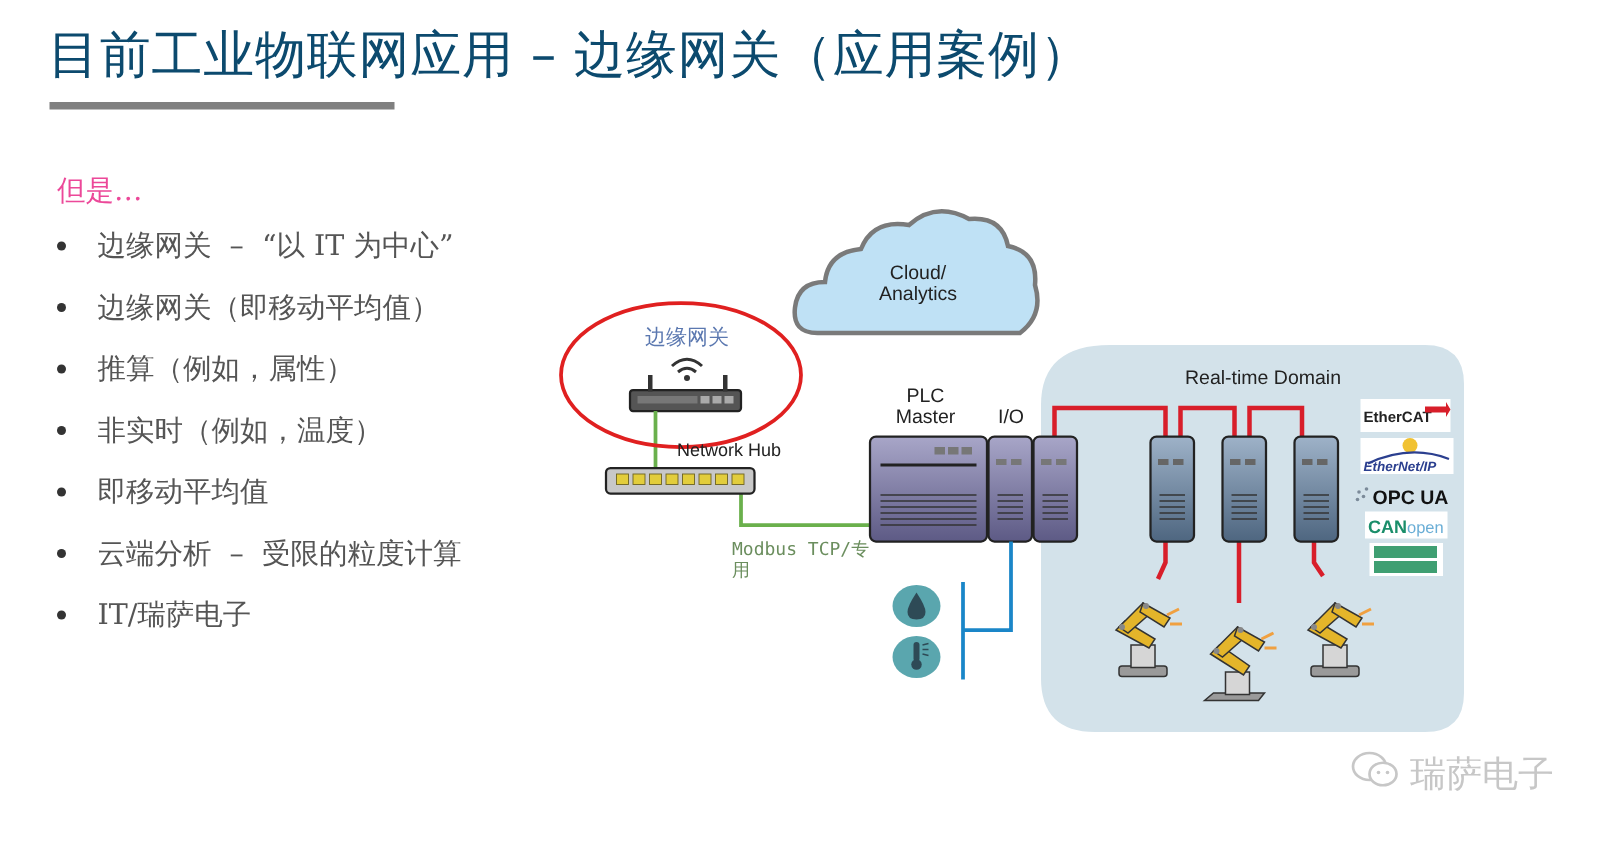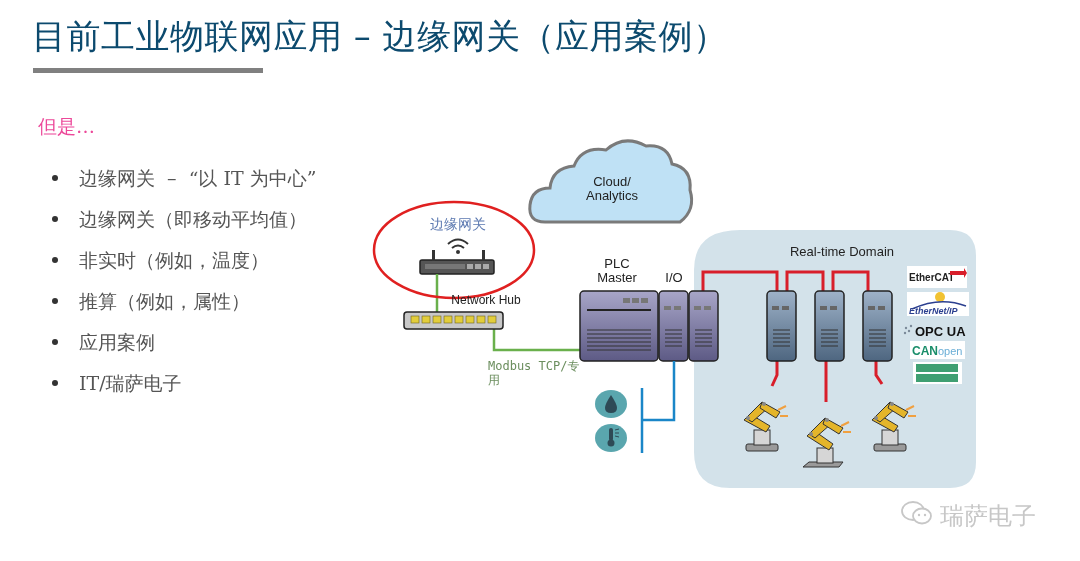--- a/index.html
+++ b/index.html
@@ -1,39 +1,40 @@
 <!DOCTYPE html>
 <html><head>
 <meta charset="utf-8">
 <style>
   html, body { margin:0; padding:0; }
   body { width:1080px; height:561px; background:#ffffff; position:relative; overflow:hidden; font-family:"DejaVu Sans", sans-serif; }
   .title { position:absolute; left:32px; top:14px; font-size:34px; color:#0c4a6e; letter-spacing:0.5px; font-family:"DejaVu Sans", sans-serif; white-space:nowrap; }
   .title-bar { position:absolute; left:33px; top:68px; width:230px; height:5px; background:#808080; }
   .intro { position:absolute; left:38px; top:114px; font-size:19px; color:#ec4899; font-family:"DejaVu Serif", serif; }
-  .bullets { position:absolute; left:38px; top:152px; margin:14px; padding:0; list-style:none; }
+  .bullets { position:absolute; left:38px; top:152px; margin:0; padding:0; list-style:none; }
   .bullets li { position:relative; height:41px; font-size:19px; color:#555; font-family:"DejaVu Serif", serif; padding-left:27px; white-space:pre; line-height:24px; }
   .bullets li .dot { position:absolute; left:0; top:9px; width:6px; height:6px; border-radius:50%; background:#333; }
   svg.diagram { position:absolute; left:0; top:0; }
   .lbl { font-family:"Liberation Sans", sans-serif; }
   .watermark { position:absolute; left:900px; top:500px; display:flex; align-items:flex-start; gap:6px; color:#c7c7c7; font-size:24px; font-family:"DejaVu Sans", sans-serif; }
 </style>
 </head>
 <body>
 
 <div class="title">目前工业物联网应用 – 边缘网关（应用案例）</div>
 <div class="title-bar"></div>
 
 <div class="intro">但是…</div>
 <ul class="bullets">
   <li><span class="dot"></span><span>边缘网关  –  “以 IT 为中心”</span></li>
   <li><span class="dot"></span><span>边缘网关（即移动平均值）</span></li>
+  <li><span class="dot"></span><span>推算（例如，属性）</span></li>
   <li><span class="dot"></span><span>非实时（例如，温度）</span></li>
-  <li><span class="dot"></span><span>推算（例如，属性）</span></li>
-  <li><span class="dot"></span><span>应用案例</span></li>
+  <li><span class="dot"></span><span>即移动平均值</span></li>
+  <li><span class="dot"></span><span>云端分析  –  受限的粒度计算</span></li>
   <li><span class="dot"></span><span>IT/瑞萨电子</span></li>
 </ul>
 
 <svg class="diagram" width="1080" height="561" viewBox="0 0 1080 561">
   <defs>
     <linearGradient id="plcGrad" x1="0" y1="0" x2="0" y2="1">
       <stop offset="0" stop-color="#a8a6c8"></stop>
       <stop offset="1" stop-color="#5d5a85"></stop>
     </linearGradient>
     <linearGradient id="slaveGrad" x1="0" y1="0" x2="0" y2="1">

